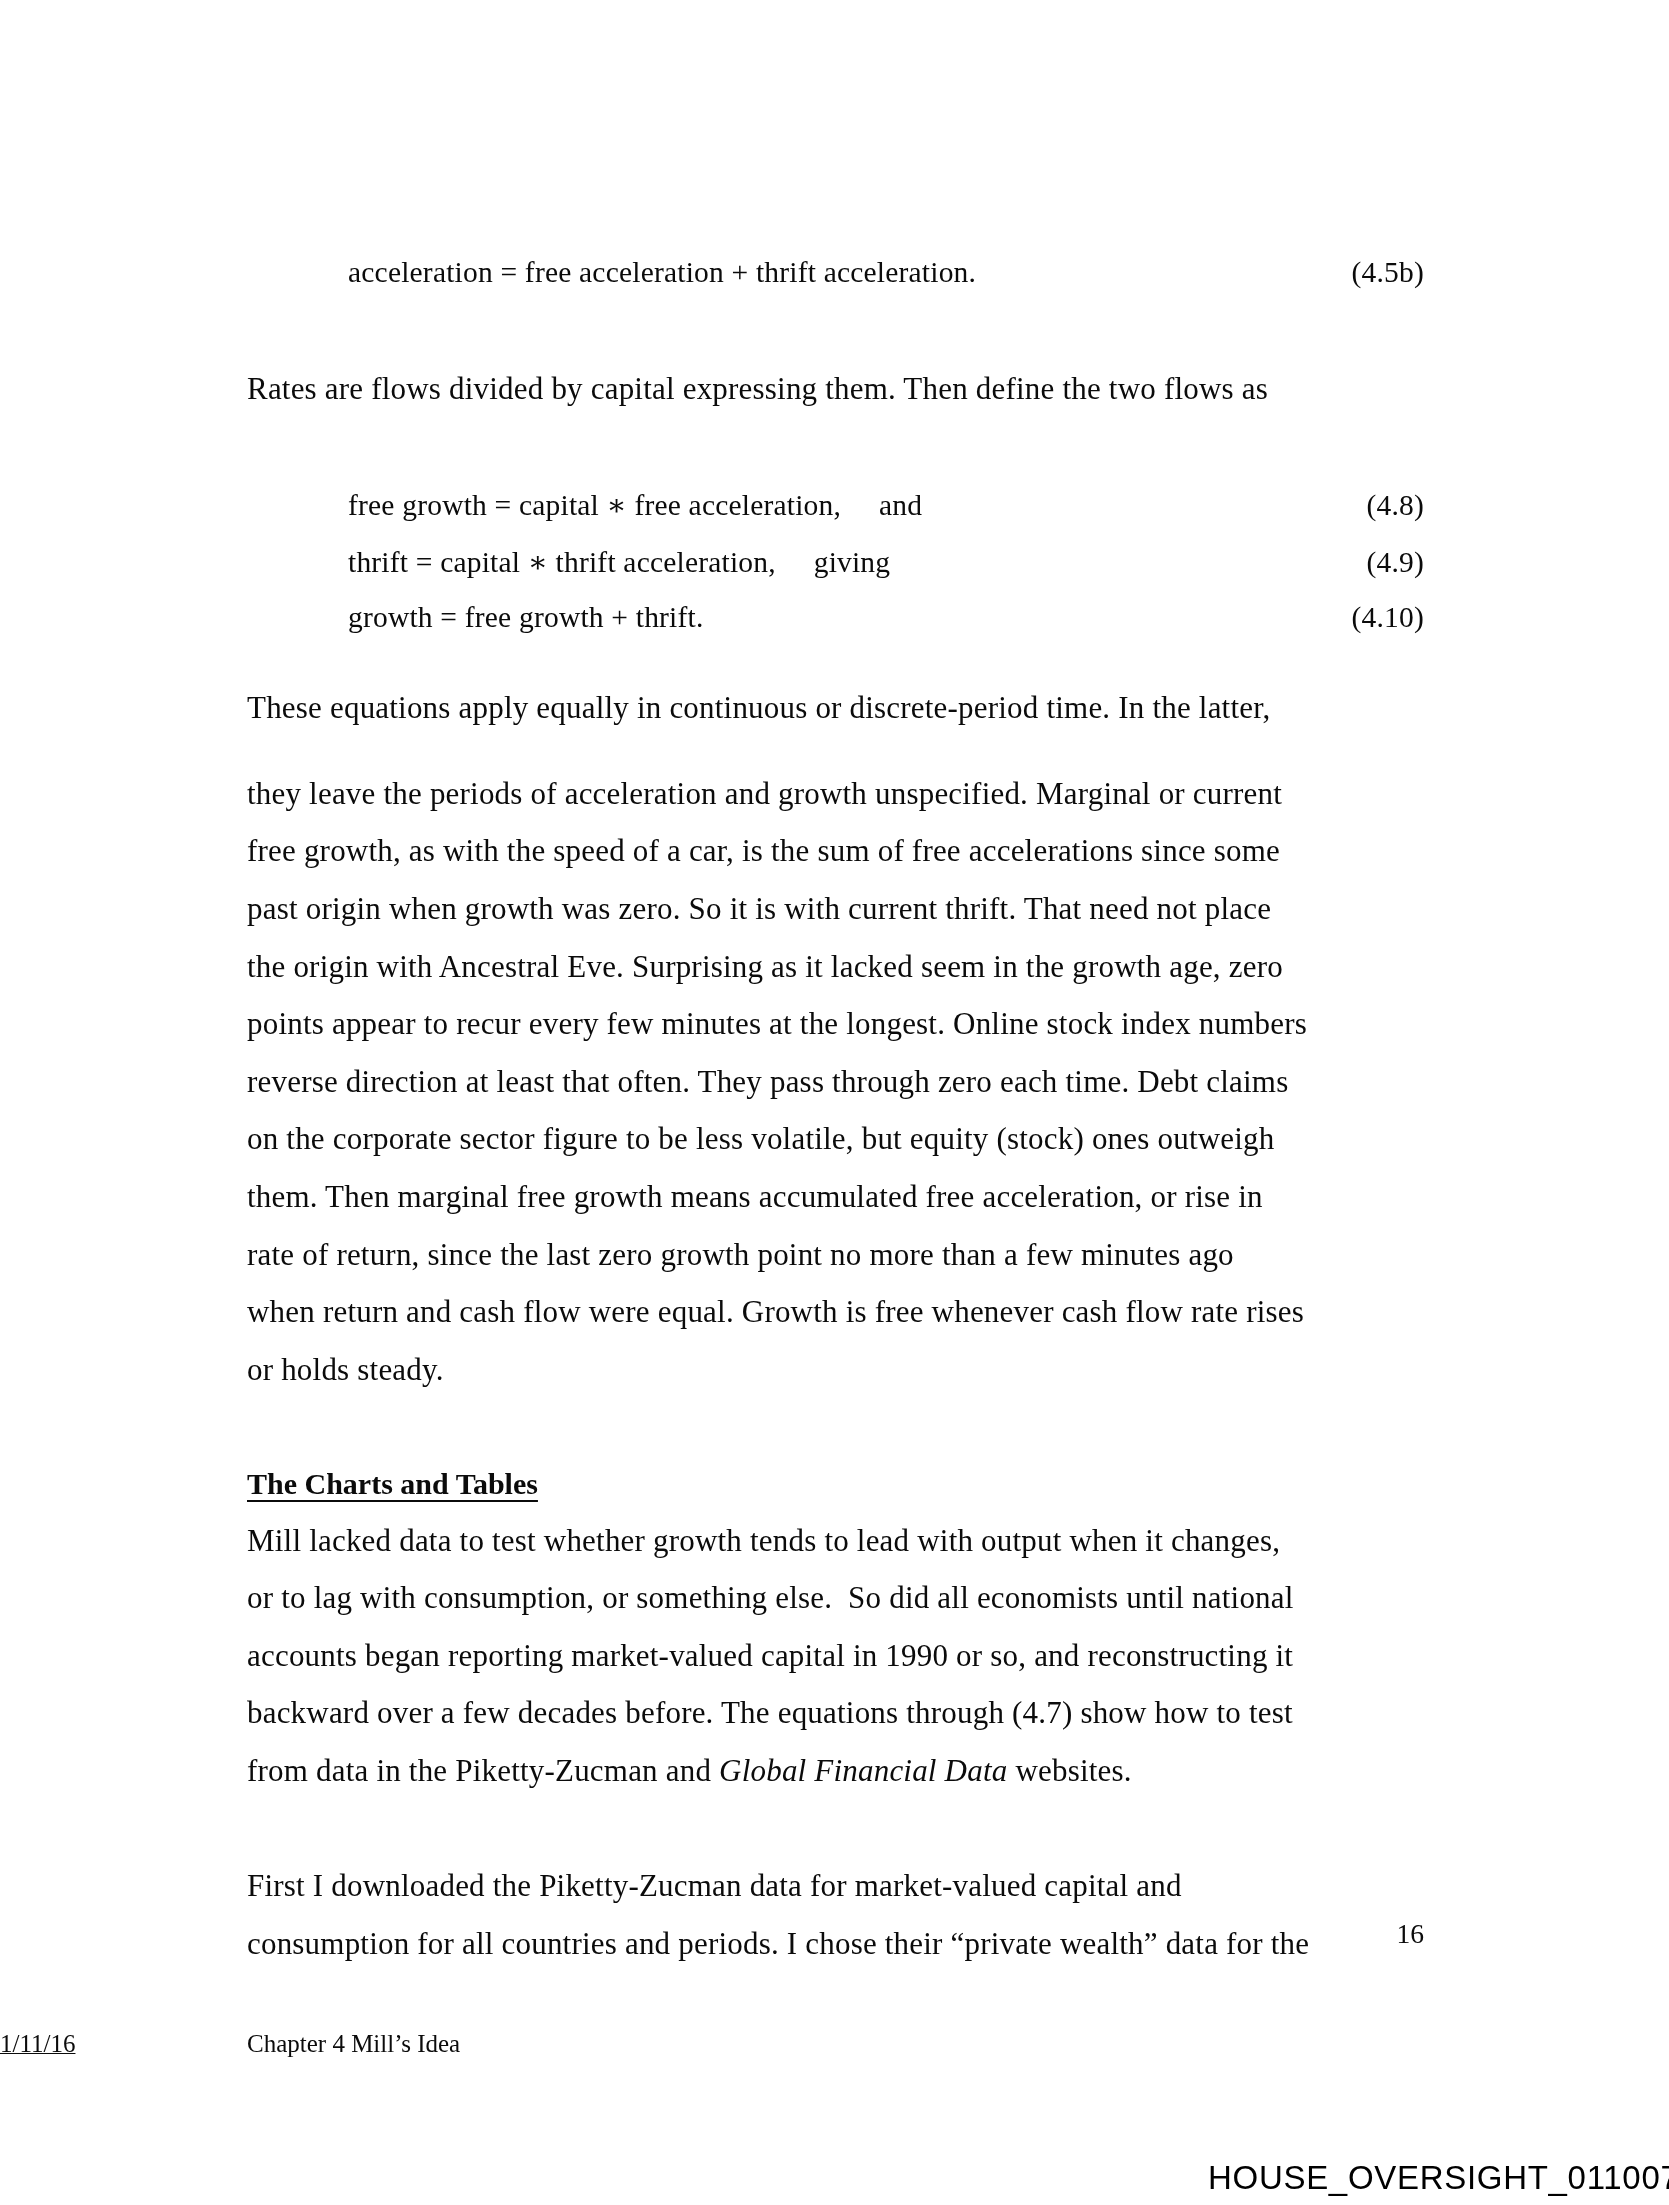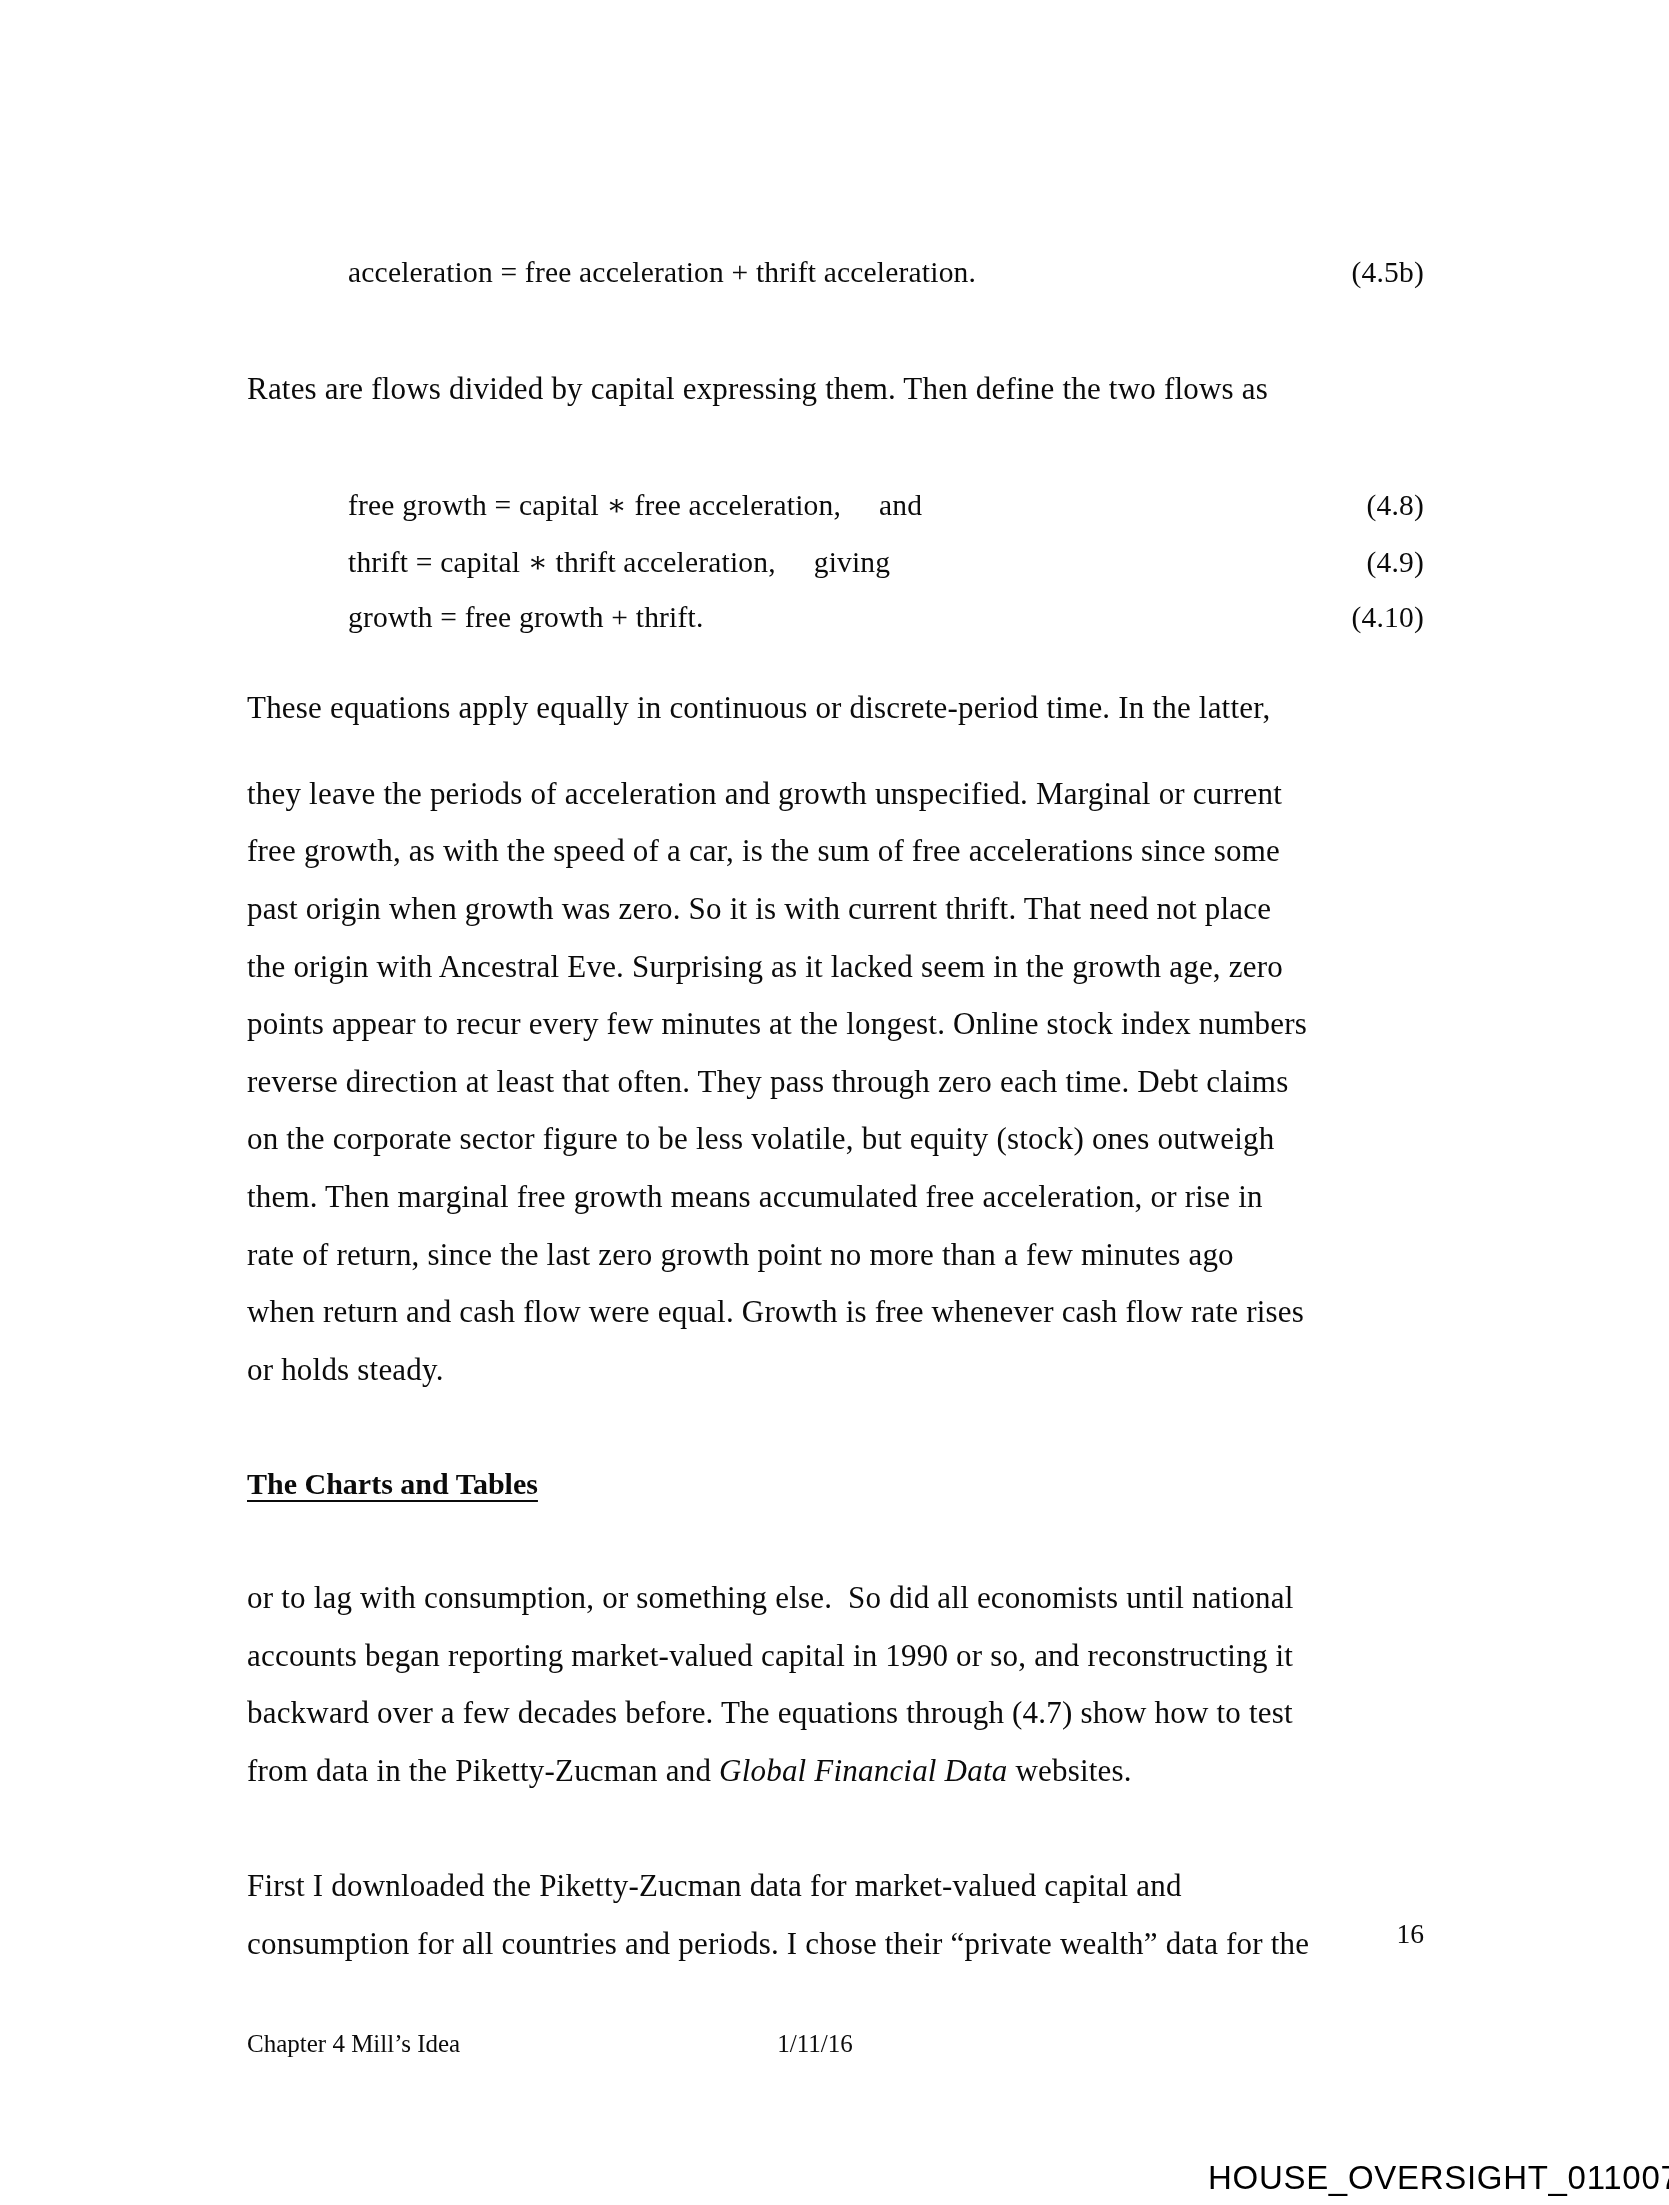--- a/index.html
+++ b/index.html
@@ -55,21 +55,21 @@
   .footer-text {
     position: absolute;
     font-size: 25px;
     line-height: 1.3;
     white-space: pre;
   }
   .footer-date-wrap {
     position: absolute;
     left: 0;
     width: 1630px;
-    text-align: center;
+    text-decoration: underline;
   }
   .page-num {
     position: absolute;
     right: 245px;
     font-size: 27.5px;
     line-height: 1.3;
   }
   .stamp {
     position: absolute;
     left: 1208px;
@@ -108,20 +108,21 @@
   <div class="bline" style="top:1004px">points appear to recur every few minutes at the longest. Online stock index numbers</div>
   <div class="bline" style="top:1062px">reverse direction at least that often. They pass through zero each time. Debt claims</div>
   <div class="bline" style="top:1119px">on the corporate sector figure to be less volatile, but equity (stock) ones outweigh</div>
   <div class="bline" style="top:1177px">them. Then marginal free growth means accumulated free acceleration, or rise in</div>
   <div class="bline" style="top:1235px">rate of return, since the last zero growth point no more than a few minutes ago</div>
   <div class="bline" style="top:1292px">when return and cash flow were equal. Growth is free whenever cash flow rate rises</div>
   <div class="bline" style="top:1350px">or holds steady.</div>
 
   <div class="heading" style="top:1464px">The Charts and Tables</div>
 
+  <div class="bline" style="top:1521px">Mill lacked data to test whether growth tends to lead with output when it changes,</div>
   <div class="bline" style="top:1578px">or to lag with consumption, or something else.  So did all economists until national</div>
   <div class="bline" style="top:1636px">accounts began reporting market-valued capital in 1990 or so, and reconstructing it</div>
   <div class="bline" style="top:1693px">backward over a few decades before. The equations through (4.7) show how to test</div>
   <div class="bline" style="top:1751px"><span>from data in the Piketty-Zucman and </span><span class="italic">Global Financial Data</span><span> websites.</span></div>
 
   <div class="bline" style="top:1866px">First I downloaded the Piketty-Zucman data for market-valued capital and</div>
   <div class="bline" style="top:1924px">consumption for all countries and periods. I chose their “private wealth” data for the</div>
 
   <div class="footer-text" style="left:247px; top:2028px">Chapter 4 Mill’s Idea</div>
   <div class="footer-date-wrap" style="top:2028px"><span class="footer-text" style="position:static">1/11/16</span></div>

